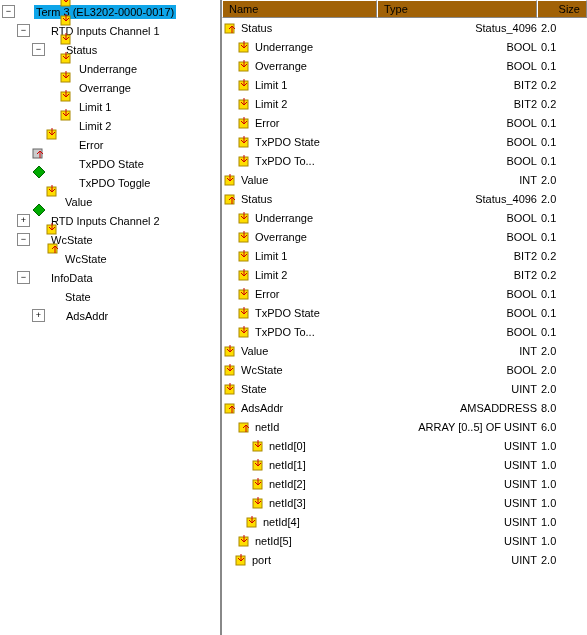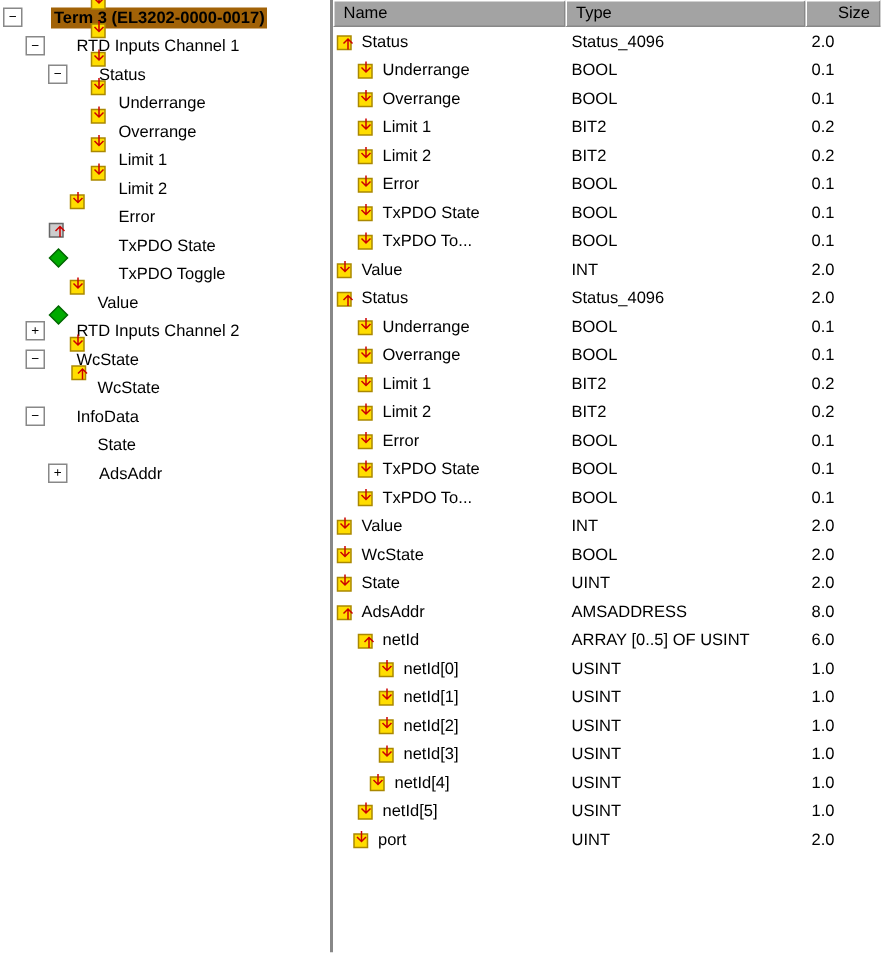--- a/index.html
+++ b/index.html
@@ -13,31 +13,31 @@
       overflow:hidden;
     }
     
     .tree { width:238px; border-right:2px solid #888; padding:2px 0 0 2px; }
     .node { display:flex; align-items:center; height:19px; white-space:nowrap; }
     .tog { width:13px; height:13px; border:1px solid #888; display:flex; align-items:center;
            justify-content:center; font-size:9px; line-height:1; color:#000; background:#fff;
            margin-right:2px; cursor:pointer; flex-shrink:0;}
     .ic { width:14px; height:14px; margin-right:3px; flex-shrink:0; display:inline-flex; align-items:center; justify-content:center;}
     .lbl{ padding:1px 2px; }
-    .sel{ background:#a16207;font-weight:bold; }
+    .sel{ background:#0ea5e9; }
     
     .grid{ flex:1; display:flex; flex-direction:column; }
-    .hdr{ display:flex; background:#a3a3a3; height:18px; align-items:stretch; }
+    .hdr{ display:flex; background:#a16207; height:18px; align-items:stretch; }
     .hdr .col{ border:1px solid #fff; border-right-color:#888; border-bottom-color:#888;
                padding:2px 6px; font-size:11px; }
     .col.n{ width:155px;} .col.t{ width:160px;} .col.s{ width:50px; text-align:right;}
     .rows{ flex:1; }
     .row{ display:flex; height:19px; align-items:center;}
     .row .cname{ width:155px; display:flex; align-items:center; padding-left:2px; white-space:nowrap;}
-    .row .ctype{ width:160px; padding-left:4px; white-space:nowrap; overflow:hidden;}
+    .row .ctype{ width:160px; padding-left:4px; white-space:nowrap; overflow:hidden;text-align:right;}
     .row .csize{ width:50px;  padding-left:4px;}
   </style>
 </head>
 <body>
 
 <svg width="0" height="0" style="position:absolute">
  <defs>
 
   <g id="g-term">
         <rect x="1" y="3" width="4" height="8" fill="#3c3"></rect>

